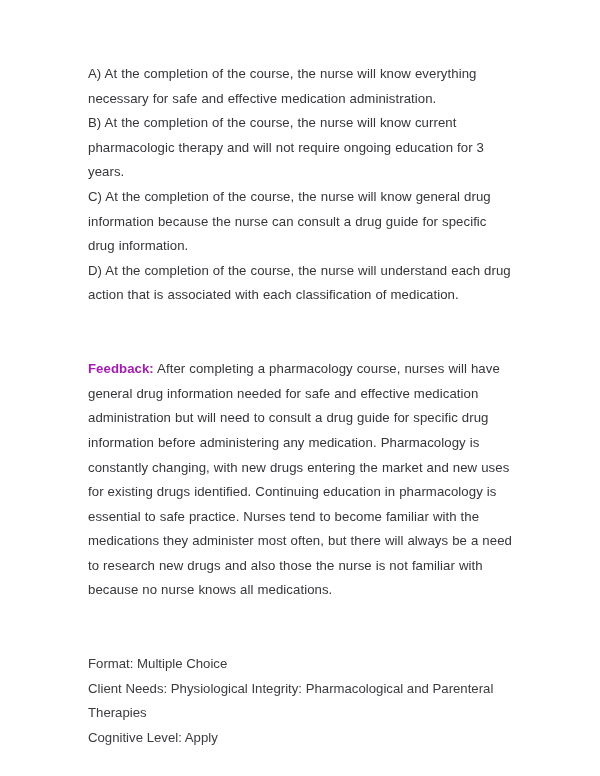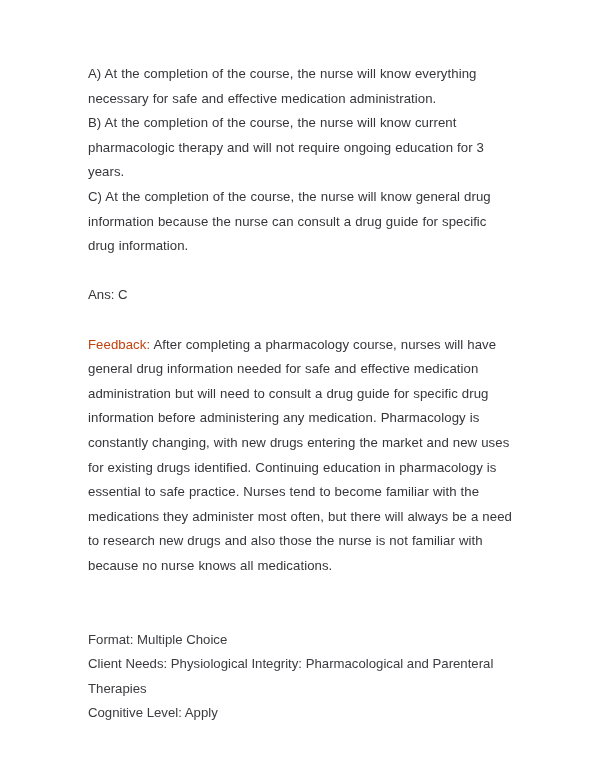--- a/index.html
+++ b/index.html
@@ -46,22 +46,22 @@
   .spacer-2 {
     height: 49.2px;
   }
   .ans {
     font-size: 13.2px;
     line-height: 24.6px;
     color: #35353a;
     margin: 0;
   }
   .feedback-label {
-    font-weight: normal;
-    color: #c2410c;
+    font-weight: bold;
+    color: #a21caf;
   }
   .meta {
     font-size: 13.2px;
     line-height: 24.6px;
     color: #3b3b40;
     margin: 0;
   }
   .meta-line {
     display: block;
   }
@@ -72,25 +72,25 @@
 </head>
 <body>
 
 <div class="page">
   <div class="content">
 
     <div class="para block-options">
       <span class="opt-line">A) At the completion of the course, the nurse will know everything necessary for safe and effective medication administration.</span>
       <span class="opt-line">B) At the completion of the course, the nurse will know current pharmacologic therapy and will not require ongoing education for 3 years.</span>
       <span class="opt-line">C) At the completion of the course, the nurse will know general drug information because the nurse can consult a drug guide for specific drug information.</span>
+      <span class="opt-line">D) At the completion of the course, the nurse will understand each drug action that is associated with each classification of medication.</span>
     </div>
 
     <div class="spacer-1"></div>
 
-    <p class="ans">Ans: C</p>
 
     <div class="spacer-1"></div>
 
     <p class="para"><span class="feedback-label">Feedback:</span><span> After completing a pharmacology course, nurses will have general drug information needed for safe and effective medication administration but will need to consult a drug guide for specific drug information before administering any medication. Pharmacology is constantly changing, with new drugs entering the market and new uses for existing drugs identified. Continuing education in pharmacology is essential to safe practice. Nurses tend to become familiar with the medications they administer most often, but there will always be a need to research new drugs and also those the nurse is not familiar with because no nurse knows all medications.</span></p>
 
     <div class="spacer-2"></div>
 
     <div class="meta">
       <span class="meta-line">Format: Multiple Choice</span>
       <span class="meta-line">Client Needs: Physiological Integrity: Pharmacological and Parenteral Therapies</span>

